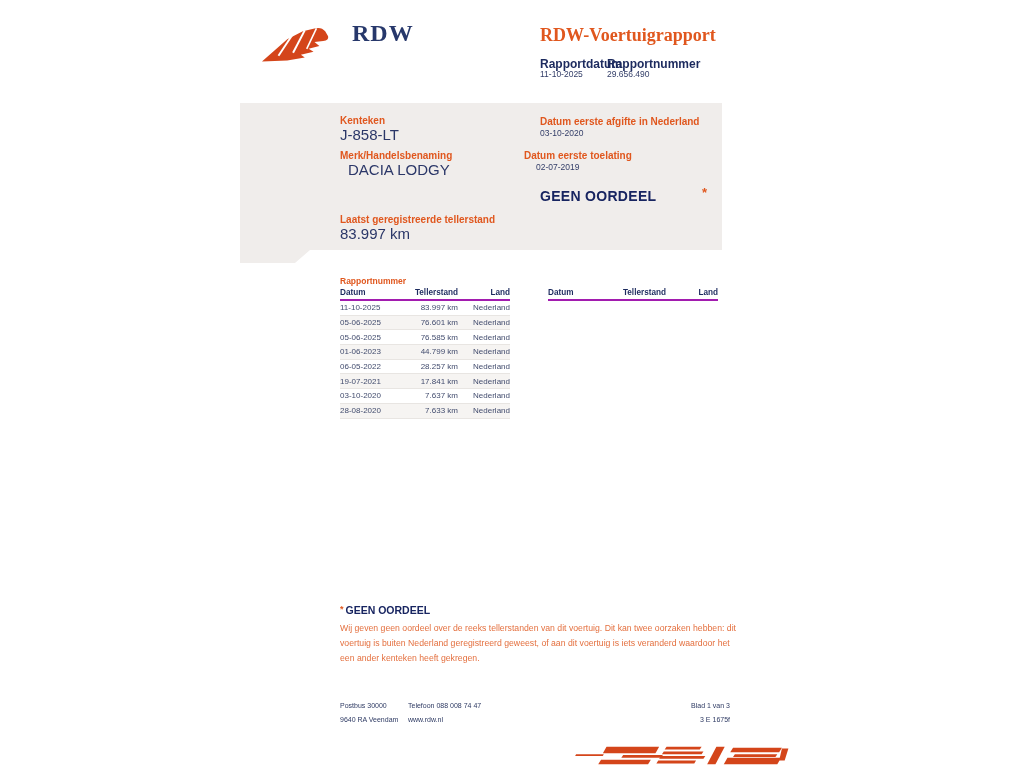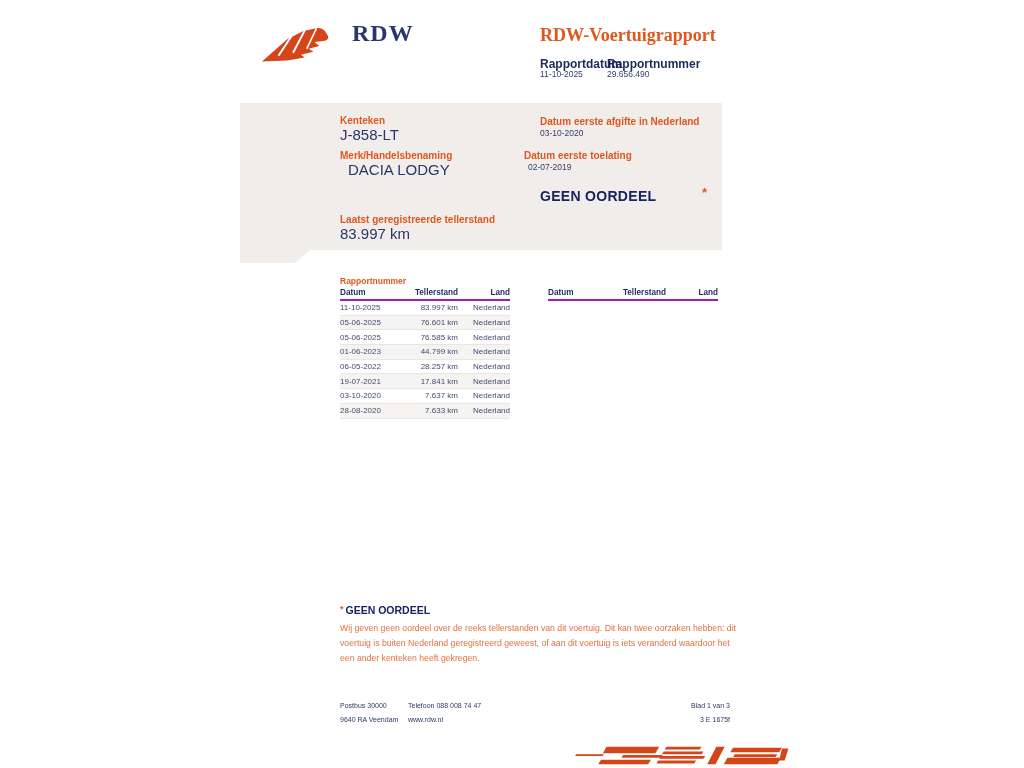--- a/index.html
+++ b/index.html
@@ -51,21 +51,21 @@
   .panel-value-sm { font-family: "Liberation Sans", sans-serif; font-size: 8.5px; color: #333E68; position: absolute; }
   .lbl-kenteken   { left: 100px; top: 12px; }
   .val-kenteken   { left: 100px; top: 23px; }
   .lbl-merk       { left: 100px; top: 47px; }
   .val-merk       { left: 108px; top: 58px; }
   .lbl-teller     { left: 100px; top: 111px; }
   .val-teller     { left: 100px; top: 122px; }
   .lbl-afgifte    { left: 300px; top: 13px; text-align: right; }
   .val-afgifte    { left: 300px; top: 25px; }
   .lbl-toelating  { left: 284px; top: 47px; }
-  .val-toelating  { left: 288px; top: 59px; }
+  .val-toelating  { left: 296px; top: 59px; }
   .val-oordeel {
     left: 300px; top: 85px;
     font-family: "Liberation Sans", sans-serif;
     font-size: 14px; font-weight: 800; letter-spacing: .3px;
     color: #172460; position: absolute;
   }
   .oordeel-star {
     left: 462px; top: 82px; position: absolute;
     color: #E0571E; font-size: 13px; font-weight: 700;
   }

